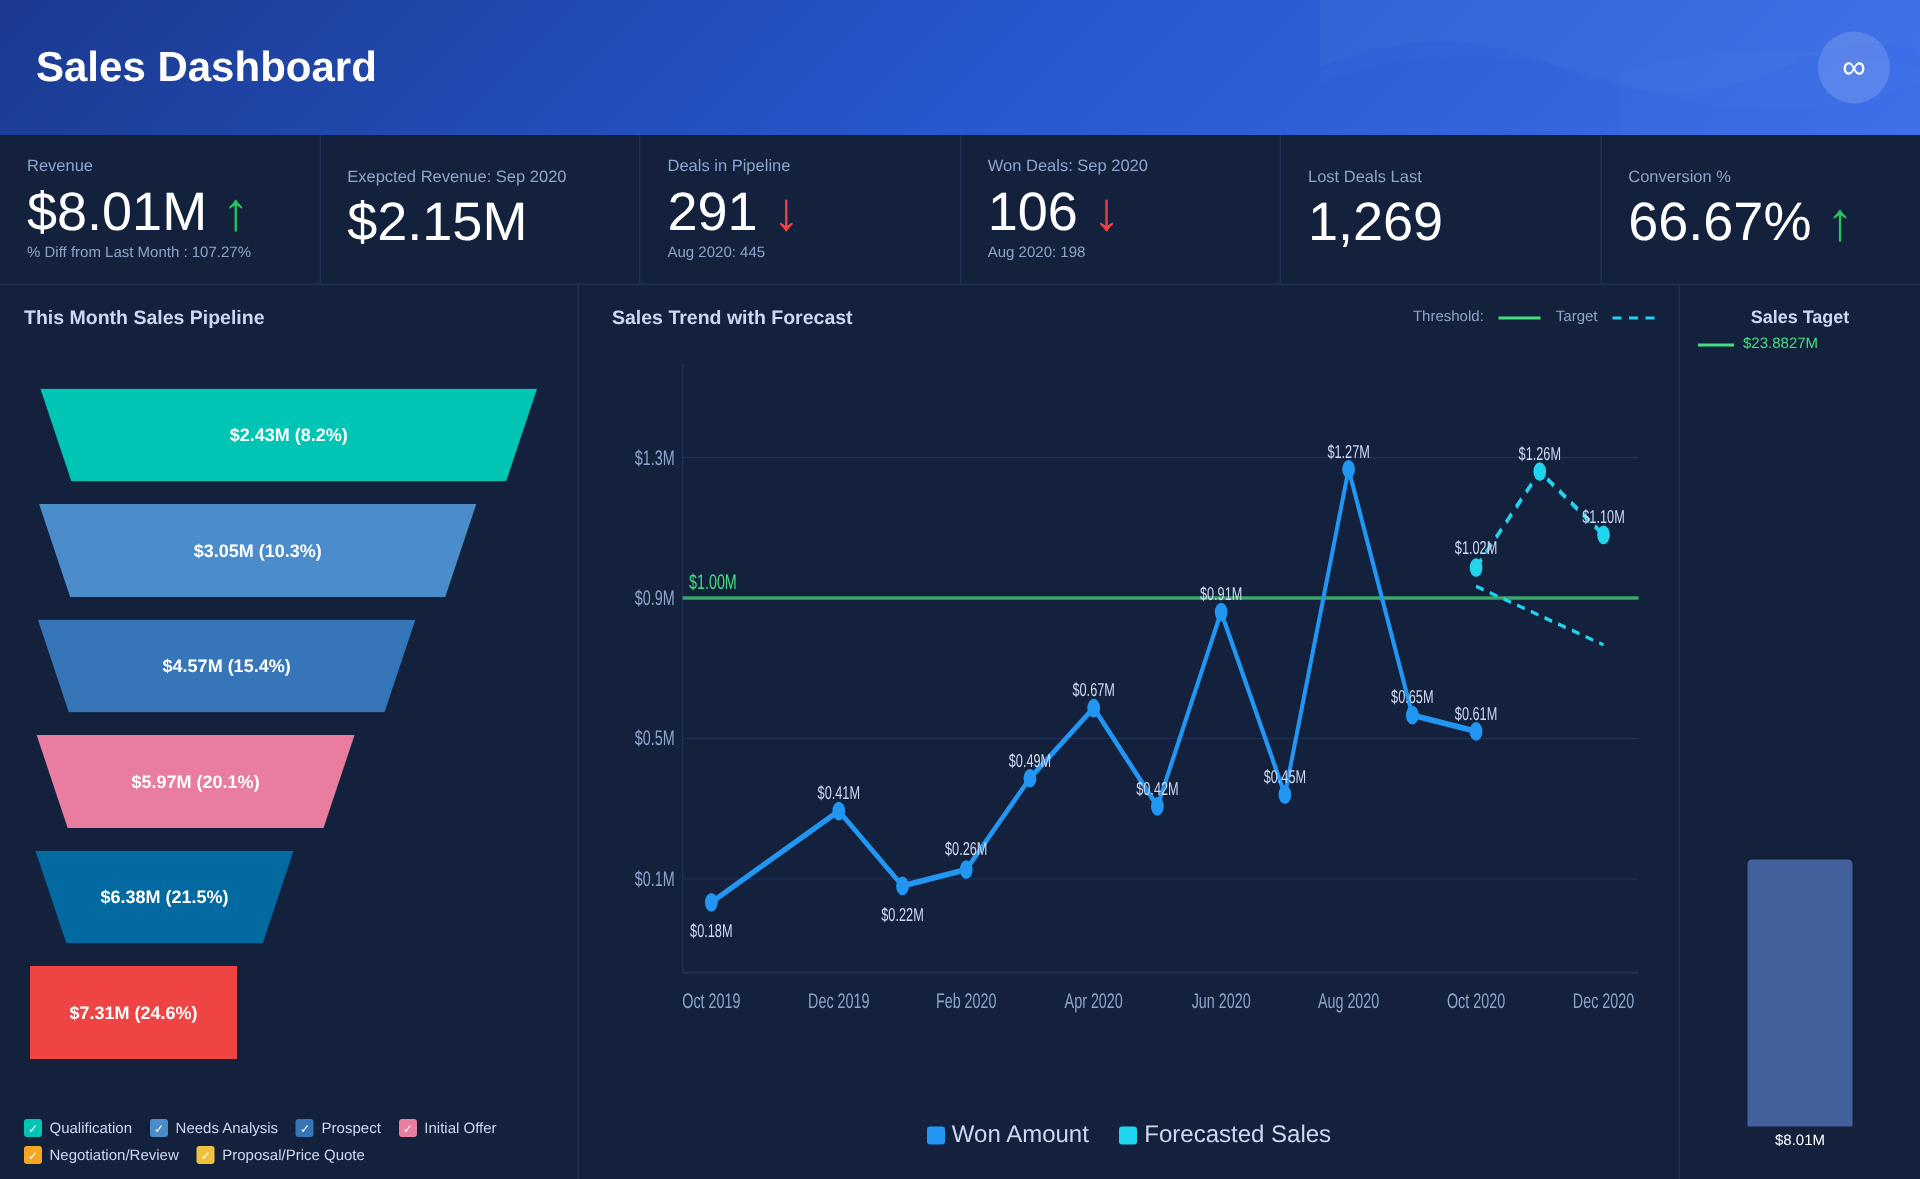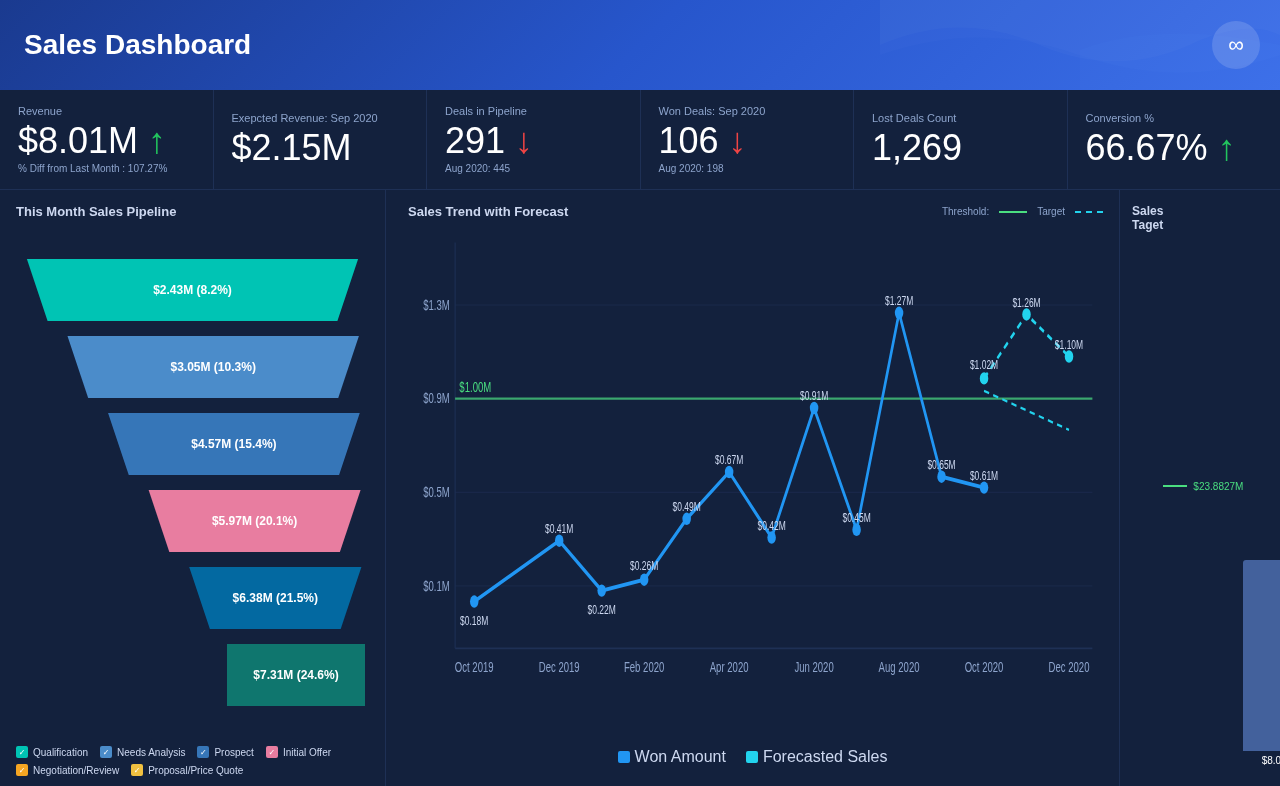--- a/index.html
+++ b/index.html
@@ -107,21 +107,21 @@
       font-size: 13px;
       color: #cdd8f0;
       font-weight: 600;
       margin-bottom: 10px;
       padding-left: 6px;
     }
     .funnel-container {
       flex: 1;
       display: flex;
       flex-direction: column;
-      align-items: flex-end;
+      align-items: flex-start;
       justify-content: center;
       gap: 15px;
       padding: 0 10px;
     }
     .funnel-segment {
       display: flex;
       align-items: center;
       justify-content: center;
       color: #fff;
       font-size: 12px;
@@ -211,20 +211,21 @@
       height: 12px;
       border-radius: 2px;
     }
 
     
     .target-panel {
       width: 160px;
       background: #13213d;
       padding: 14px 12px 10px;
       display: flex;
+      flex-direction: column;
     }
     .target-title {
       font-size: 12px;
       color: #cdd8f0;
       font-weight: 600;
       text-align: center;
       margin-bottom: 6px;
     }
     .target-value-line {
       display: flex;
@@ -314,21 +315,21 @@
   </div>
   <div class="kpi-card">
     <div class="kpi-label">Won Deals: Sep 2020</div>
     <div class="kpi-value large">
       <span>106</span>
       <span class="arrow-down">↓</span>
     </div>
     <div class="kpi-sub">Aug 2020: 198</div>
   </div>
   <div class="kpi-card">
-    <div class="kpi-label">Lost Deals Count</div>
+    <div class="kpi-label">Lost Deals Last</div>
     <div class="kpi-value large">
       <span>1,269</span>
     </div>
   </div>
   <div class="kpi-card">
     <div class="kpi-label">Conversion %</div>
     <div class="kpi-value large">
       <span>66.67%</span>
       <span class="arrow-up">↑</span>
     </div>
@@ -339,21 +340,21 @@
 
   <div class="funnel-panel">
     <div class="panel-title">This Month Sales Pipeline</div>
     <div class="funnel-container" id="funnel-container">
 
     <div class="funnel-segment" style="width: 100%; background: rgb(0, 196, 180); clip-path: polygon(2% 0%, 98% 0%, 92% 100%, 8% 100%);">$2.43M (8.2%)</div>
         <div class="funnel-segment" style="width: 88%; background: rgb(75, 140, 202); clip-path: polygon(2% 0%, 98% 0%, 91.1818% 100%, 8.81818% 100%);">$3.05M (10.3%)</div>
         <div class="funnel-segment" style="width: 76%; background: rgb(54, 118, 184); clip-path: polygon(2% 0%, 98% 0%, 90.1053% 100%, 9.89474% 100%);">$4.57M (15.4%)</div>
         <div class="funnel-segment" style="width: 64%; background: rgb(232, 125, 160); clip-path: polygon(2% 0%, 98% 0%, 88.625% 100%, 11.375% 100%);">$5.97M (20.1%)</div>
         <div class="funnel-segment" style="width: 52%; background: #0369a1; clip-path: polygon(2% 0%, 98% 0%, 86.4615% 100%, 13.5385% 100%);">$6.38M (21.5%)</div>
-        <div class="funnel-segment" style="width: 40%; background: #0f766e; clip-path: none;">$7.31M (24.6%)</div>
+        <div class="funnel-segment" style="width: 40%; background: #ef4444; clip-path: none;">$7.31M (24.6%)</div>
       </div>
     <div class="funnel-legend" id="funnel-legend">
     <div class="legend-item">
     <div class="legend-dot" style="background:#00c4b4;">
       <span class="legend-check">✓</span>
     </div>
     <span>Qualification</span>
   </div>
         <div class="legend-item">
     <div class="legend-dot" style="background:#4b8cca;">

